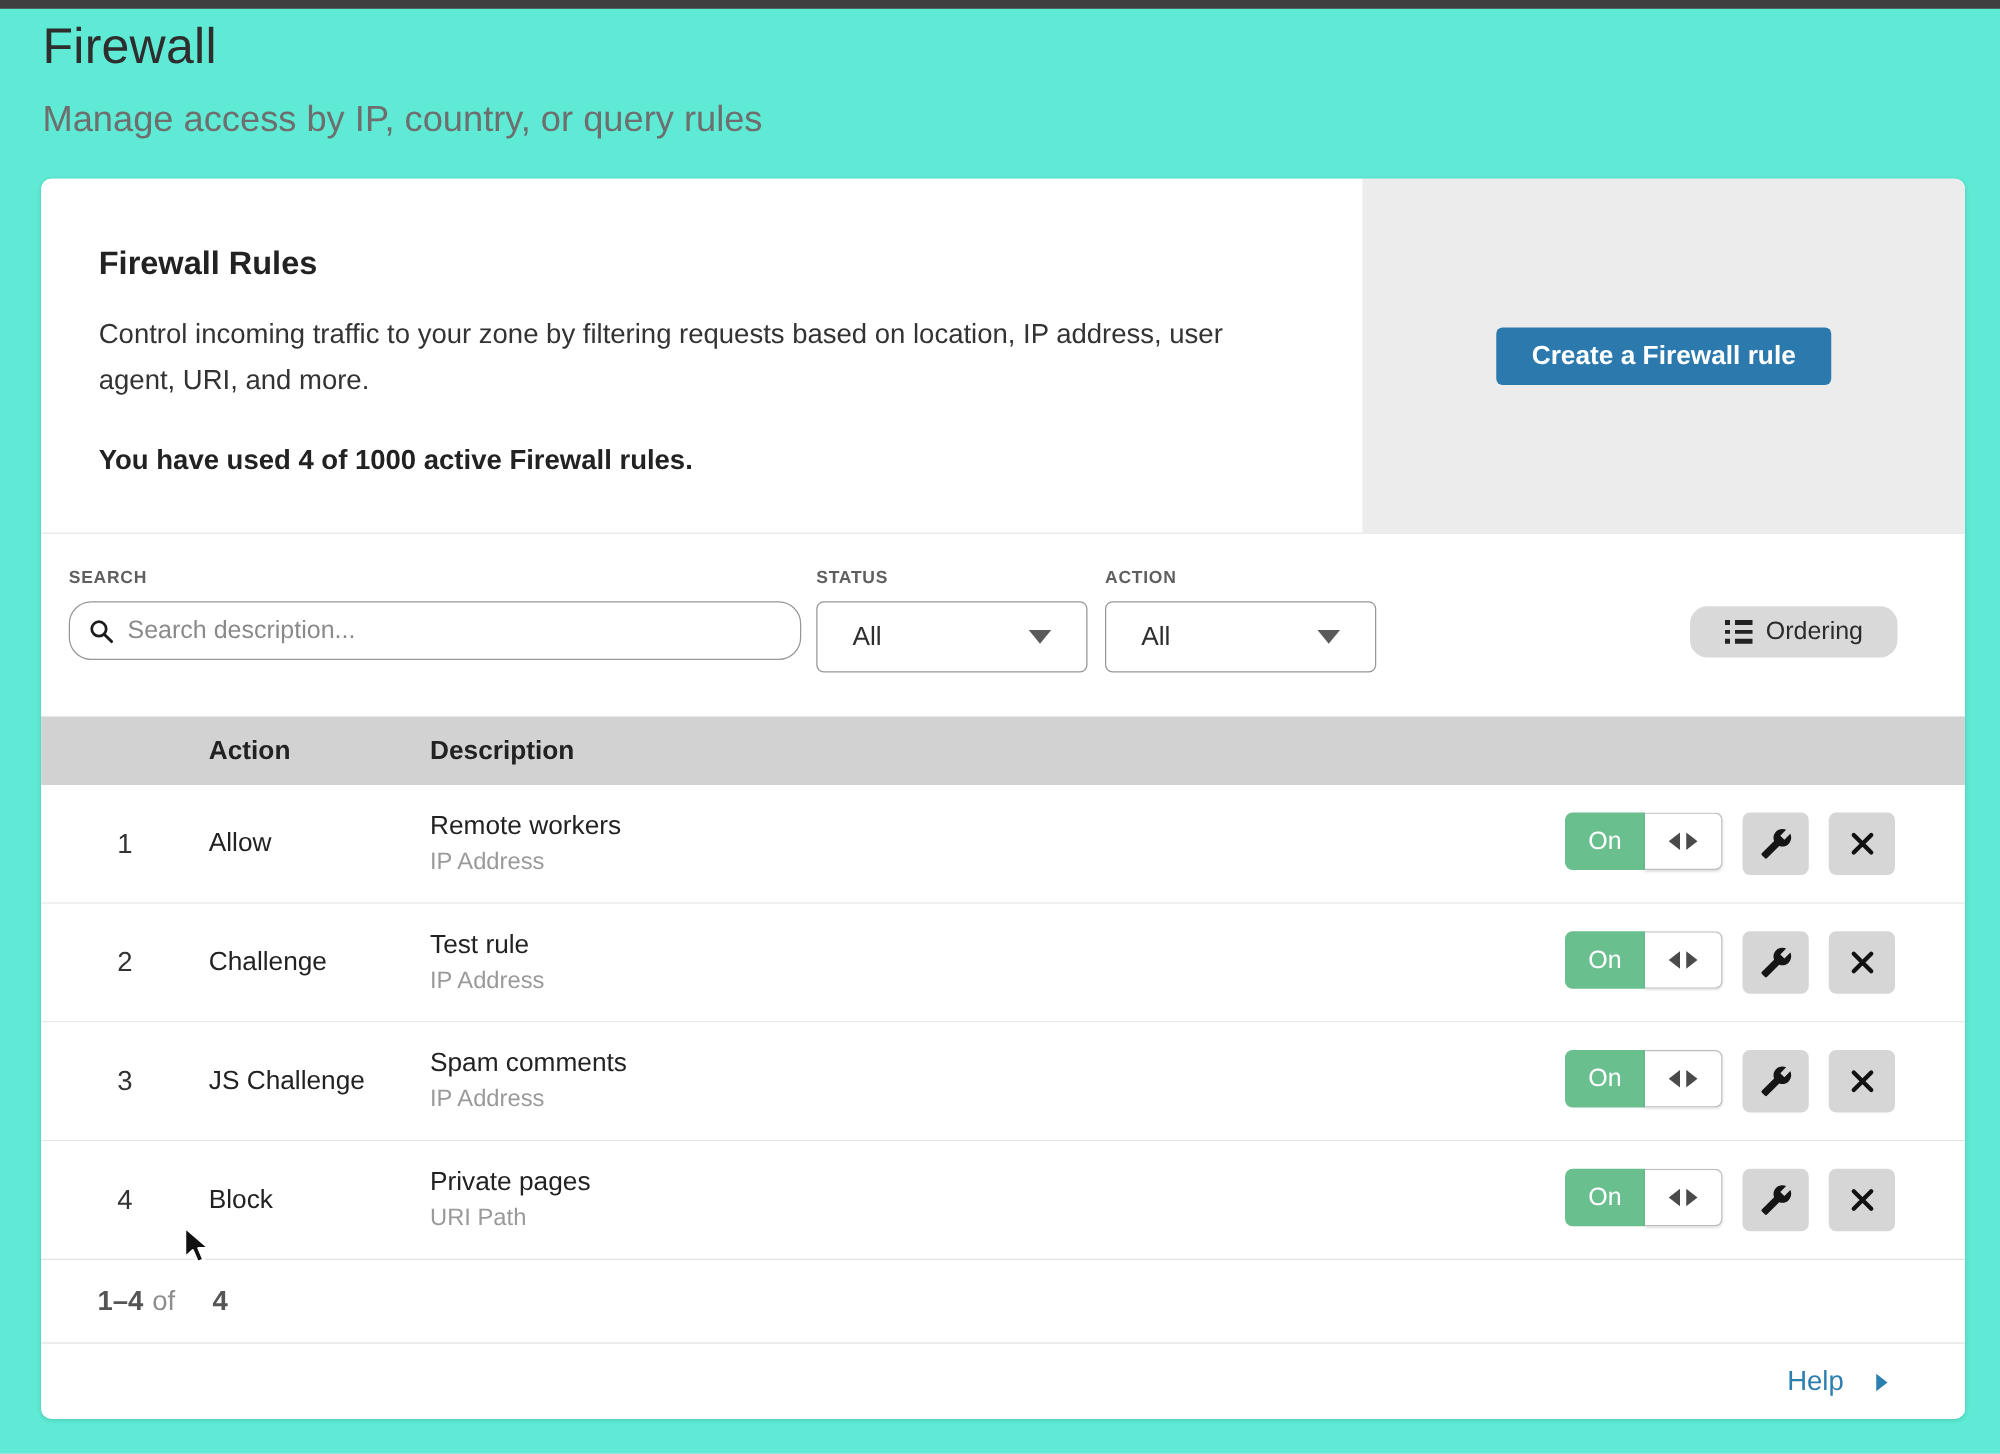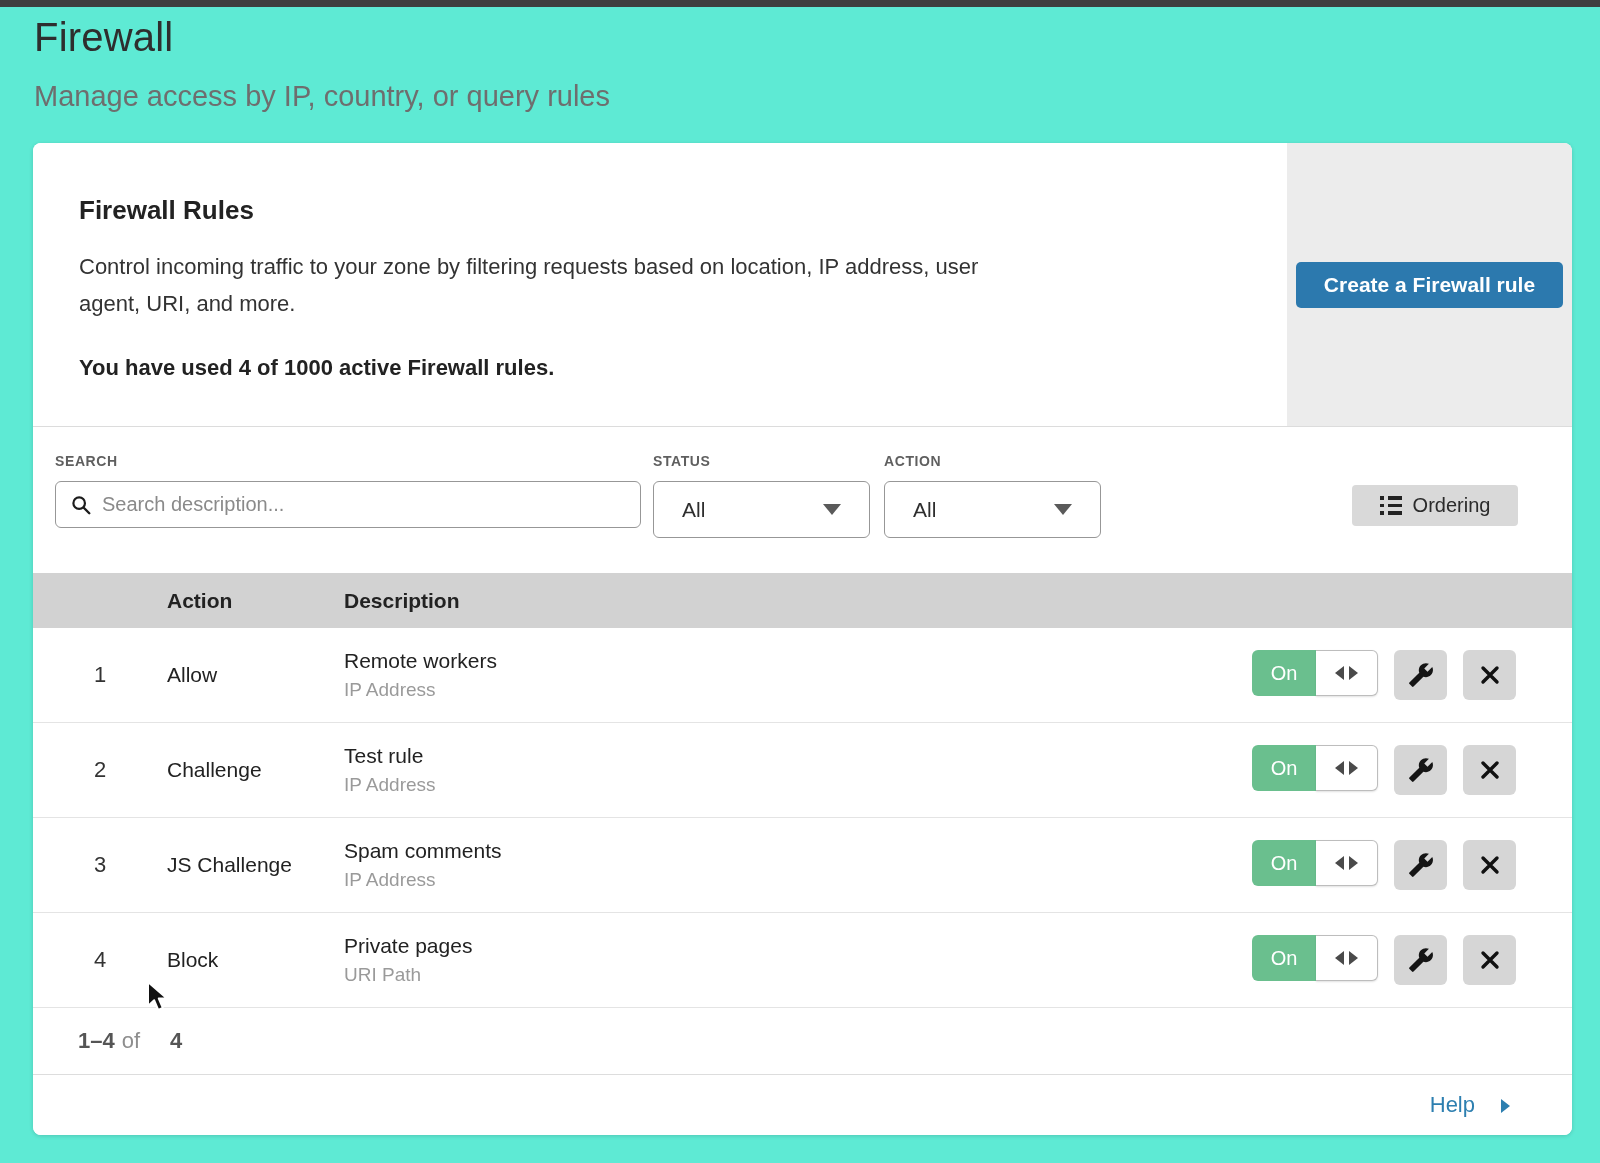--- a/index.html
+++ b/index.html
@@ -17,21 +17,21 @@
 
   
   .card {
     position:absolute; left:33px; top:143px; width:1539px;
     background:#ffffff; border-radius:8px;
     box-shadow:0 1px 4px rgba(0,0,0,0.15);
   }
 
   
   .intro { display:flex; height:284px; border-bottom:1px solid #dcdcdc; }
-  .intro-left { width:1254px; padding:52px 80px 0 46px; background:#fff; border-radius:8px 0 0 0; }
+  .intro-left { width:1057px; padding:52px 80px 0 46px; background:#fff; border-radius:8px 0 0 0; }
   .intro-left h2 { font-size:26px; font-weight:700; color:#222; }
   .intro-left .desc { margin-top:22px; font-size:22px; line-height:37px; color:#333; max-width:945px; }
   .intro-left .usage { margin-top:33px; font-size:22px; font-weight:700; color:#222; }
   .intro-right {
     flex:1; background:#ececec; border-radius:0 8px 0 0;
     display:flex; align-items:center; justify-content:center;
   }
   .btn-primary {
     background:#2c79ae; color:#fff; border:none; border-radius:5px;
     font-family:"Liberation Sans", sans-serif;
@@ -40,21 +40,21 @@
 
   
   .filters { position:relative; height:146px; background:#fff; }
   .filters .flabel {
     position:absolute; top:26px; font-size:14px; font-weight:700;
     color:#5f5f5f; letter-spacing:0.6px;
   }
   .lbl-search { left:22px; } .lbl-status { left:620px; } .lbl-action { left:851px; }
   .input-wrap {
     position:absolute; left:22px; top:54px; width:586px; height:47px;
-    border:1px solid #979797; border-radius:6px; background:#fff;
+    border:1px solid #979797; border-radius:18px; background:#fff;
     display:flex; align-items:center; padding:0 14px;
   }
   .input-wrap svg { flex:0 0 auto; margin-right:10px; }
   .input-wrap input {
     border:none; outline:none; flex:1; font-size:20px; color:#333;
     font-family:"Liberation Sans", sans-serif; background:transparent;
   }
   .input-wrap input::placeholder { color:#8a8a8a; }
   .select {
     position:absolute; top:54px; width:217px; height:57px;
@@ -64,21 +64,21 @@
   }
   .sel-status { left:620px; } .sel-action { left:851px; }
   .select .sel-value { font-size:21px; color:#2e2e2e; }
   .caret-down {
     width:0; height:0;
     border-left:9px solid transparent; border-right:9px solid transparent;
     border-top:11px solid #5a5a5a;
   }
   .btn-ordering {
     position:absolute; left:1319px; top:58px; width:166px; height:41px;
-    background:#d9d9d9; border:none; border-radius:4px; cursor:pointer;
+    background:#d9d9d9; border:none; border-radius:14px; cursor:pointer;
     display:flex; align-items:center; justify-content:center; gap:11px;
     font-family:"Liberation Sans", sans-serif; font-size:20px; color:#2b2b2b;
   }
   .ord-icon { display:flex; flex-direction:column; gap:4px; }
   .ord-icon .row { display:flex; align-items:center; gap:4px; }
   .ord-icon .dot { width:4px; height:3.5px; background:#222; }
   .ord-icon .bar { width:14px; height:3.5px; background:#222; }
 
   
   .thead {

